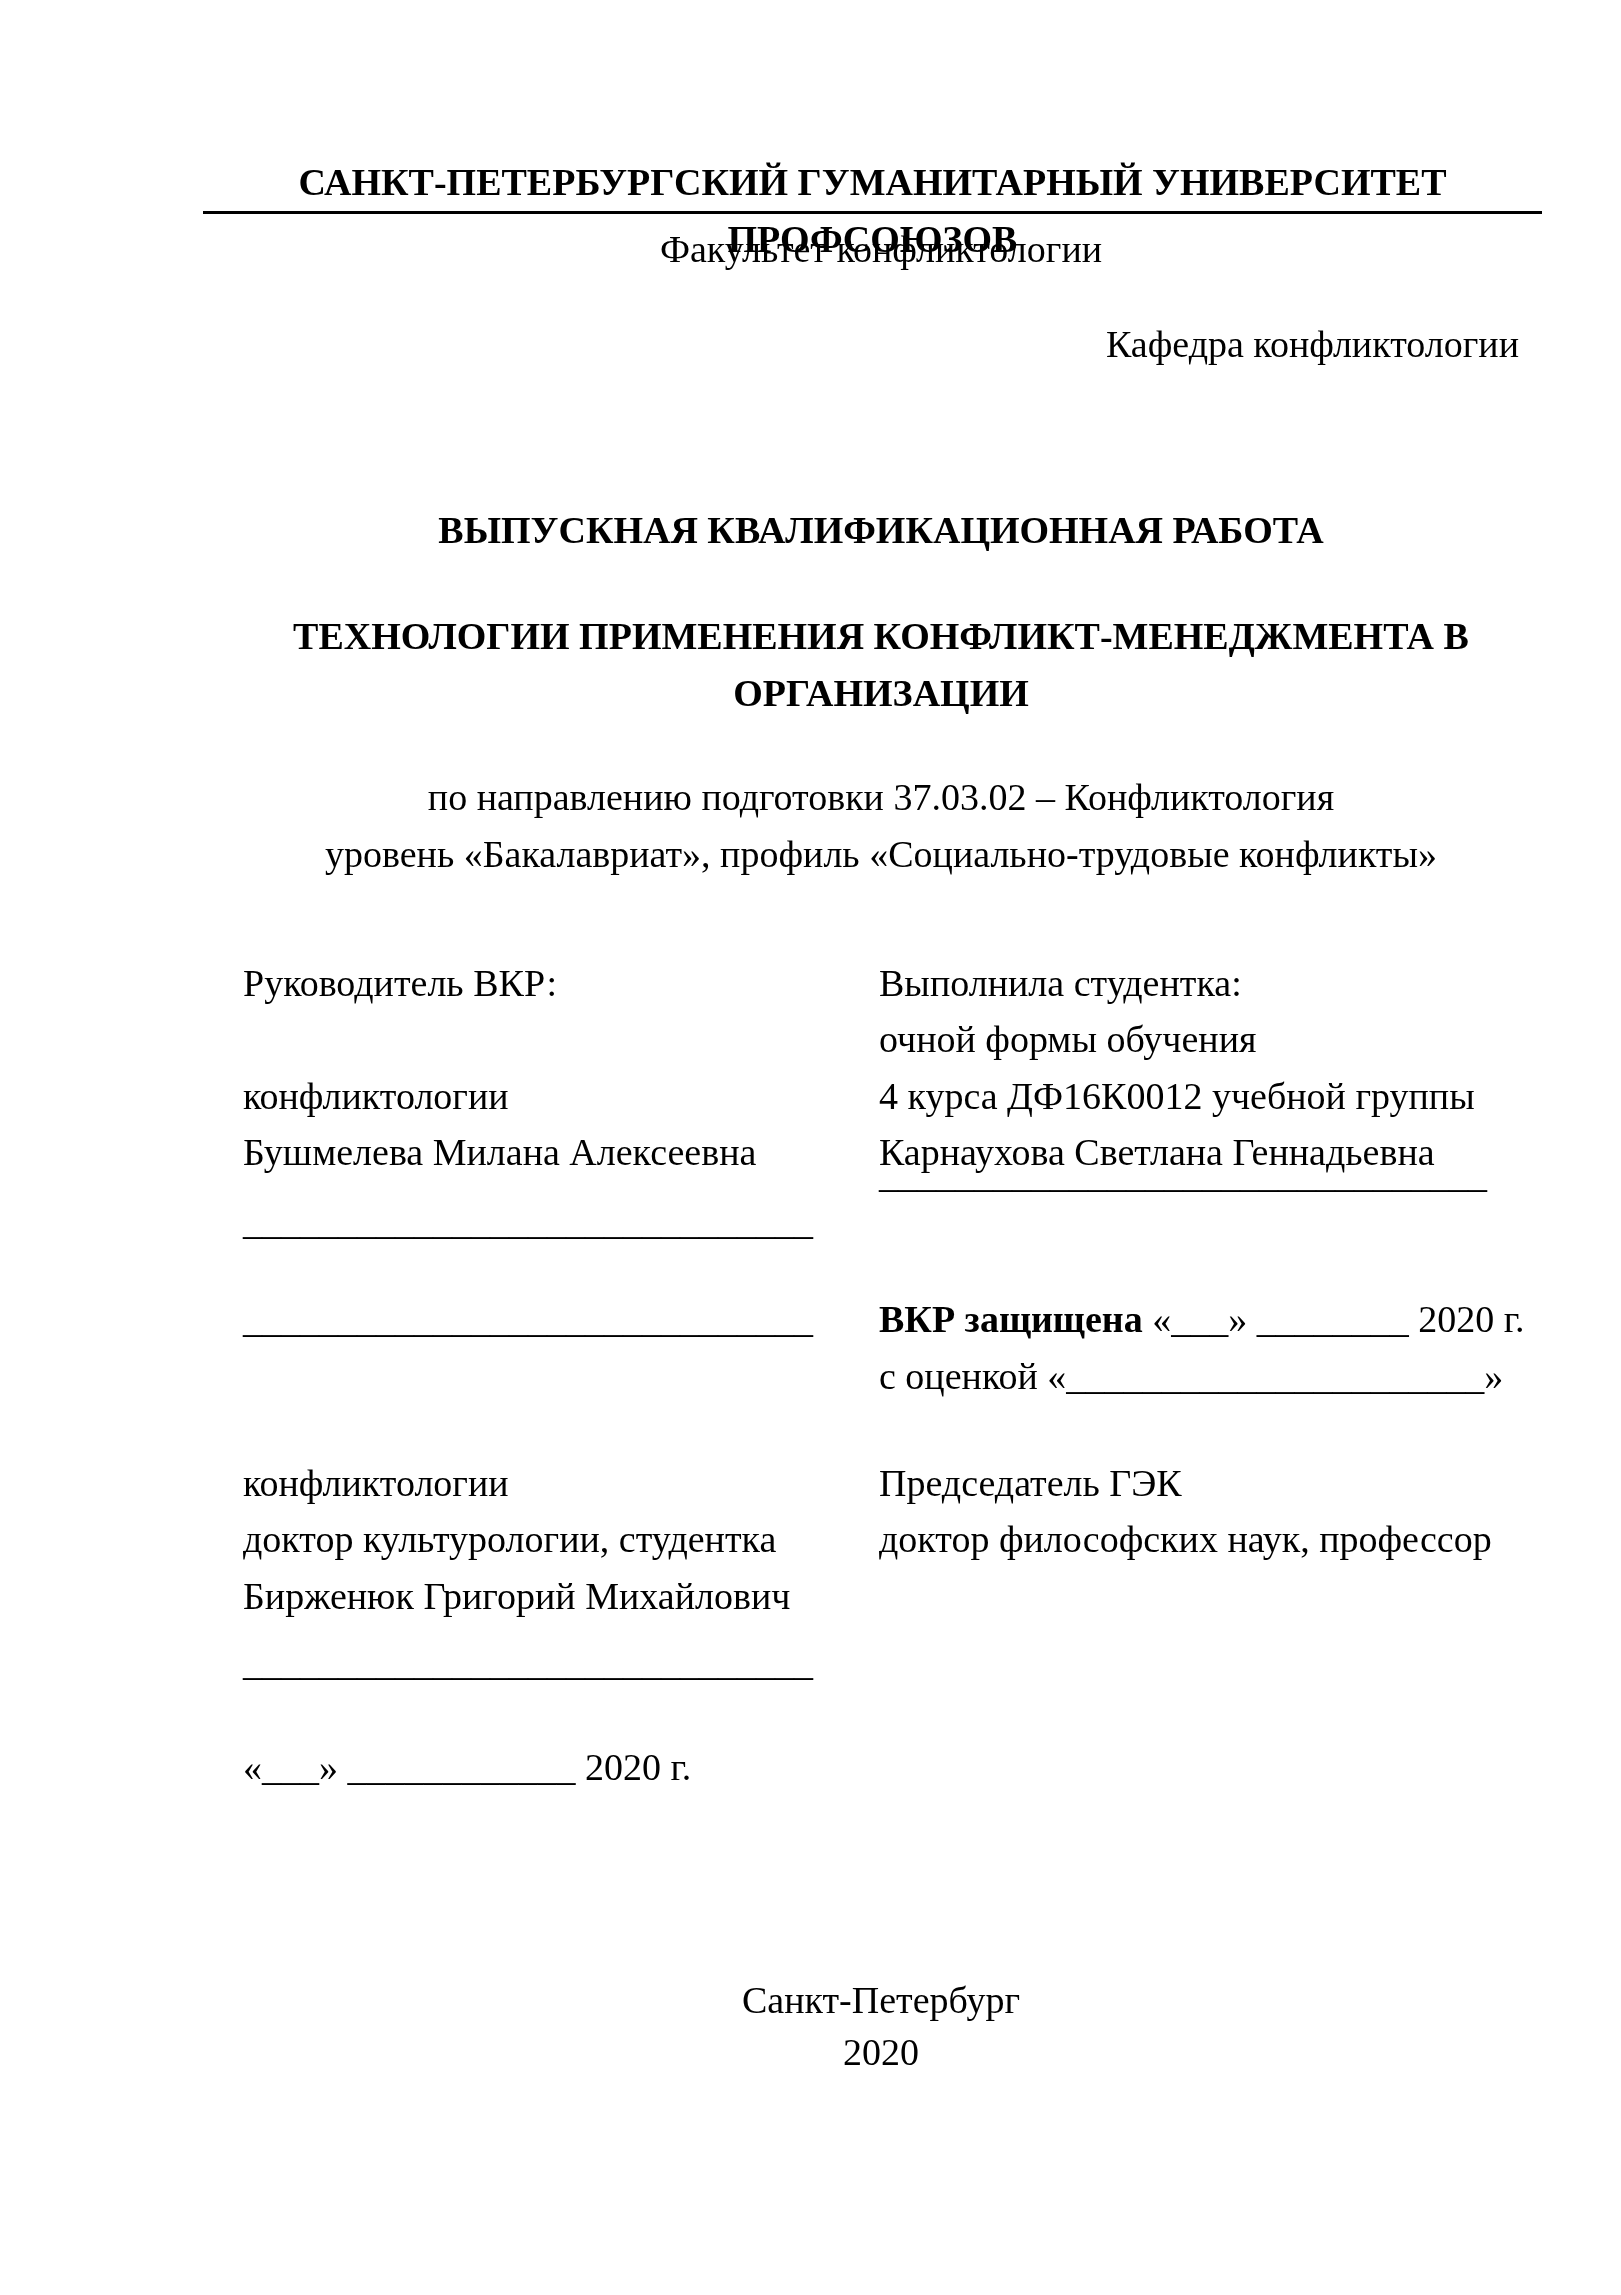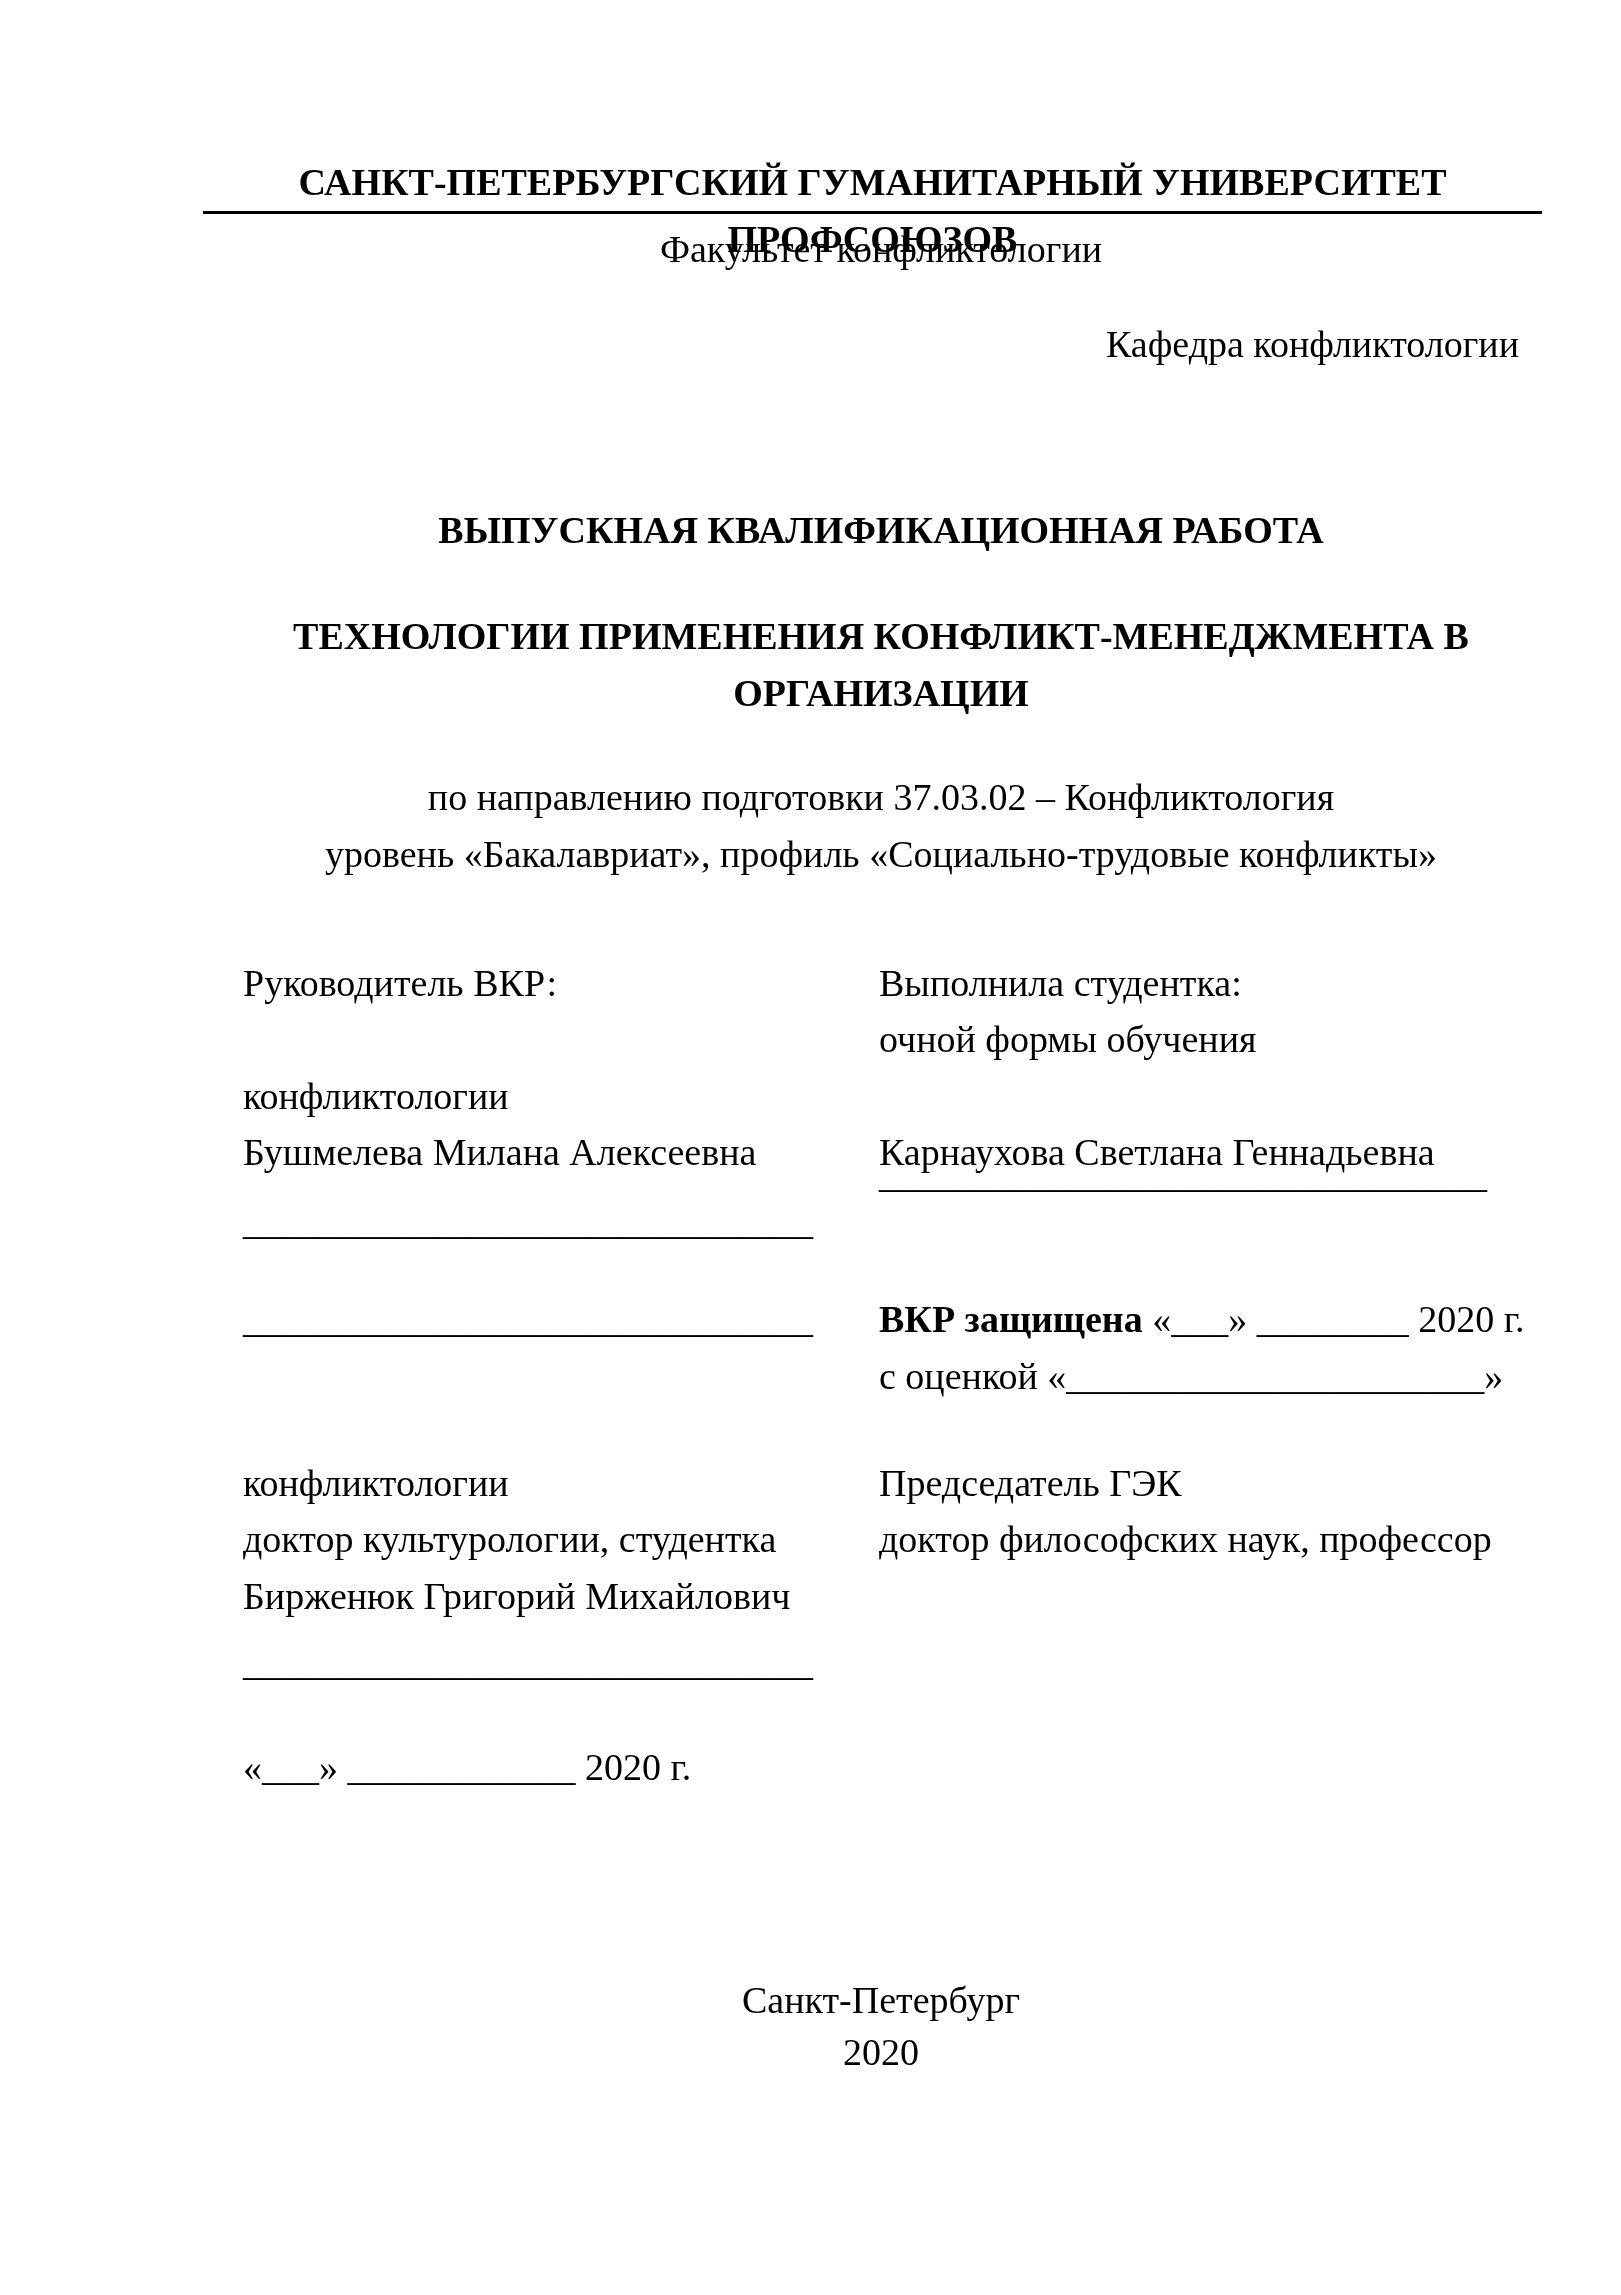--- a/index.html
+++ b/index.html
@@ -69,20 +69,23 @@
   <div class="line" style="top:1124px; left:243px;">
     <span>Бушмелева Милана Алексеевна</span>
   </div>
 
   <div class="line" style="top:955px; left:879px;">
     <span>Выполнила студентка:</span>
   </div>
   <div class="line" style="top:1011px; left:879px;">
     <span>очной формы обучения</span>
   </div>
+  <div class="line" style="top:1068px; left:879px;">
+    <span>4 курса ДФ16К0012 учебной группы</span>
+  </div>
   <div class="line" style="top:1124px; left:879px;font-family:Liberation Serif, serif;">
     <span>Карнаухова Светлана Геннадьевна</span>
   </div>
   <div class="line sig" style="top:1146px; left:879px;">
     <span>________________________________</span>
   </div>
 
   <div class="line sig" style="top:1193px; left:243px;">
     <span>______________________________</span>
   </div>

